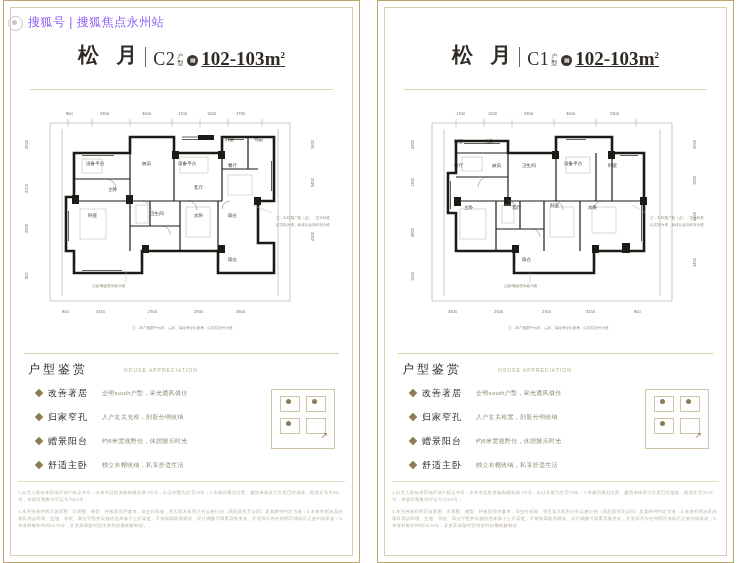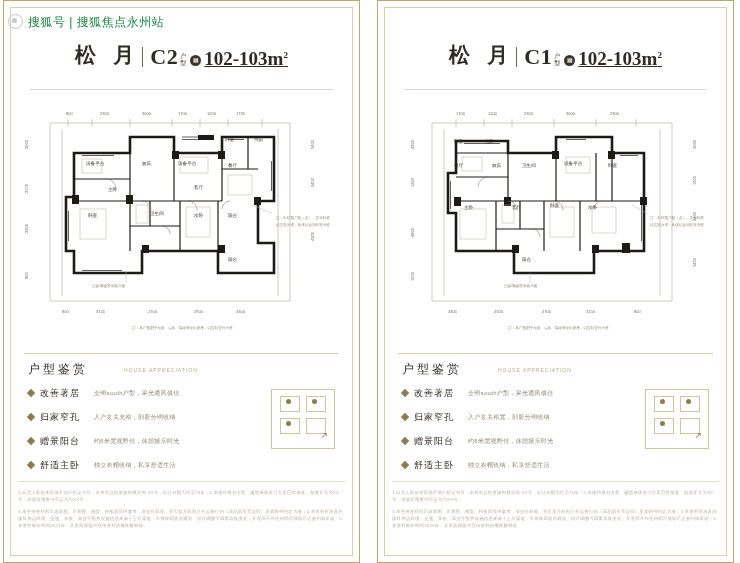--- a/index.html
+++ b/index.html
@@ -6,22 +6,22 @@
   body{
     width:740px;height:563px;
     background:#ffffff;
     font-family:"Liberation Sans","DejaVu Sans",sans-serif;
     overflow:hidden;
     position:relative;
   }
   
   .watermark{
     position:absolute;left:8px;top:14px;
-    display:flex;align-items:flex-start;gap:5px;
-    color:#15803d;font-size:12px;letter-spacing:.5px;
+    display:flex;align-items:flex-end;gap:5px;
+    color:#8b5cf6;font-size:12px;letter-spacing:.5px;
     z-index:50;
   }
   .wm-logo{
     width:13px;height:13px;border-radius:50%;
     border:1.4px solid #c2c2c2;position:relative;display:inline-block;
   }
   .wm-logo:after{
     content:"";position:absolute;left:3px;top:3px;width:5px;height:5px;
     border-radius:50%;background:#c7c7c7;
   }
@@ -48,21 +48,21 @@
   }
   .t-name{
     font-family:"Liberation Serif","DejaVu Serif",serif;
     font-size:21px;font-weight:700;letter-spacing:6px;
   }
   .t-bar{
     width:1px;height:20px;background:#6d6454;margin:0 7px 2px 2px;
   }
   .t-code{
     font-family:"Liberation Serif","DejaVu Serif",serif;
-    font-size:22px;font-weight:700;letter-spacing:.5px;margin-bottom:-1px;
+    font-size:18px;font-weight:400;letter-spacing:.5px;margin-bottom:-1px;
   }
   .t-sub{
     font-size:6px;line-height:6.5px;margin:0 4px 3px 2px;color:#3a342b;
     text-align:center;
   }
   .t-ico{
     width:11px;height:11px;border-radius:50%;background:#3a342b;color:#fff;
     font-size:6px;line-height:11px;text-align:center;margin:0 3px 3px 0;
   }
   .t-area{
@@ -85,21 +85,21 @@
   .appr-title{
     position:absolute;left:24px;top:360px;
     font-family:"Liberation Serif","DejaVu Serif",serif;
     font-size:12px;letter-spacing:3px;color:#2f2a22;
   }
   .appr-en{
     position:absolute;left:120px;top:366px;
     font-size:5px;letter-spacing:1px;color:#b6ab8c;
   }
   .appr-list{
-    position:absolute;left:24px;top:386px;width:200px;
+    position:absolute;left:32px;top:386px;width:200px;
   }
   .appr-item{display:flex;align-items:flex-start;margin-bottom:11px;}
   .ai-dot{
     width:6px;height:6px;transform:rotate(45deg);background:#8a7c55;
     margin:3px 6px 0 0;flex:0 0 auto;
   }
   .ai-h{
     font-size:9px;color:#2f2a22;letter-spacing:1px;flex:0 0 auto;width:54px;
     font-family:"Liberation Serif","DejaVu Serif",serif;
   }

